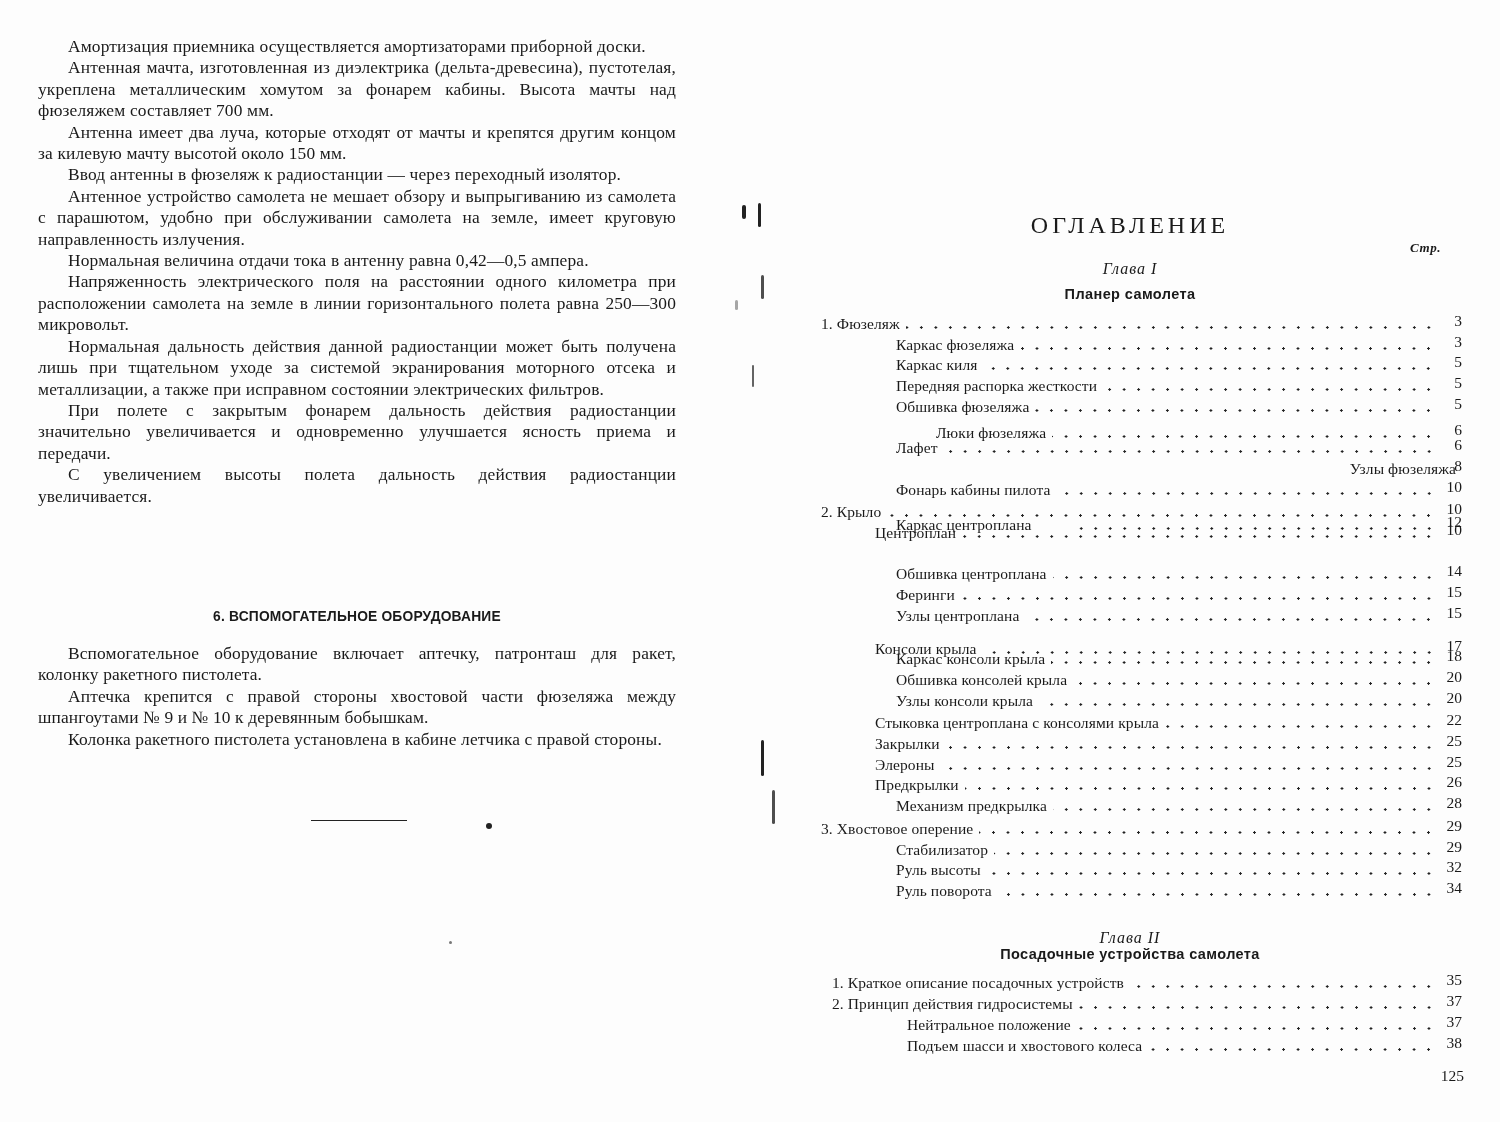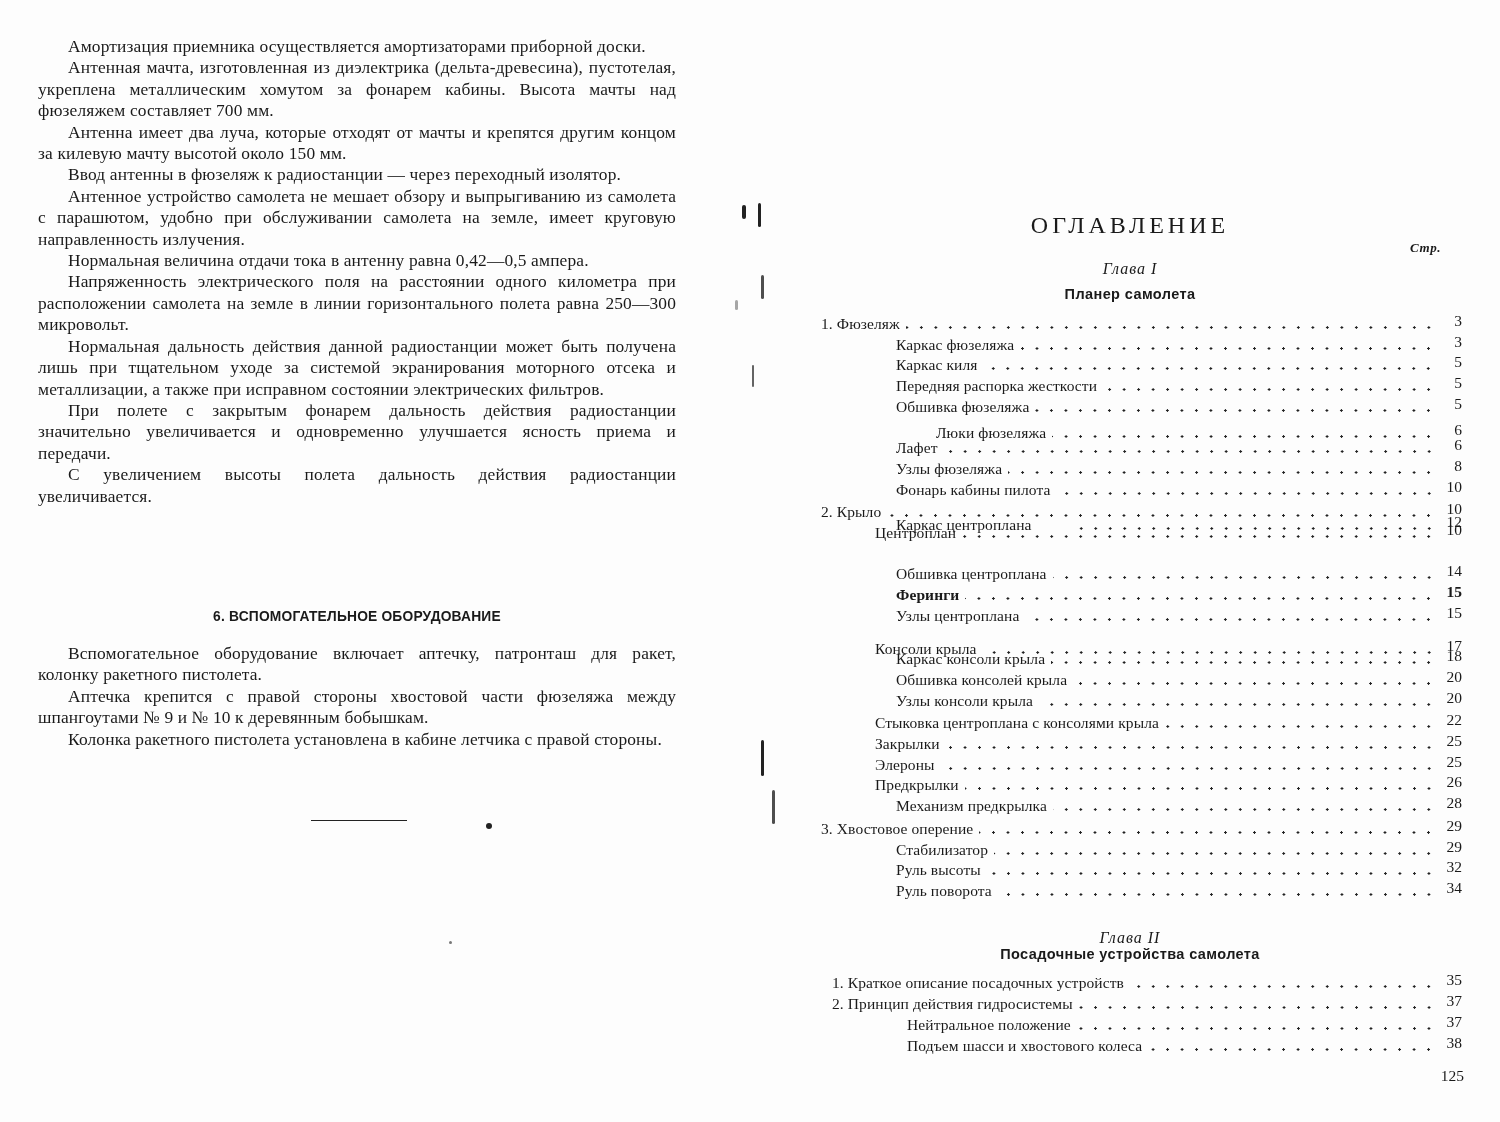--- a/index.html
+++ b/index.html
@@ -172,21 +172,21 @@
       <div class="toc-row lvl2" style="top: 423px; margin-left: 40px;">
         <span class="t">Люки фюзеляжа</span>
         <span class="dots"></span>
         <span class="p">6</span>
       </div>
       <div class="toc-row lvl2" style="top: 438.2px;">
         <span class="t">Лафет</span>
         <span class="dots"></span>
         <span class="p">6</span>
       </div>
-      <div class="toc-row lvl2" style="top: 458.9px;">
+      <div class="toc-row lvl2" style="top: 458.9px; flex-direction: column;">
         <span class="t">Узлы фюзеляжа</span>
         <span class="dots"></span>
         <span class="p">8</span>
       </div>
       <div class="toc-row lvl2" style="top: 479.6px;">
         <span class="t">Фонарь кабины пилота</span>
         <span class="dots"></span>
         <span class="p">10</span>
       </div>
       <div class="toc-row lvl0" style="top: 502.3px;">
@@ -202,21 +202,21 @@
       <div class="toc-row lvl2" style="top: 515px; gap: 40px;">
         <span class="t">Каркас центроплана</span>
         <span class="dots"></span>
         <span class="p">12</span>
       </div>
       <div class="toc-row lvl2" style="top: 564.4px;">
         <span class="t">Обшивка центроплана</span>
         <span class="dots"></span>
         <span class="p">14</span>
       </div>
-      <div class="toc-row lvl2" style="top: 585.1px; font-weight: bold;">
+      <div class="toc-row lvl2" style="top: 585.1px;">
         <span class="t">Феринги</span>
         <span class="dots"></span>
         <span class="p">15</span>
       </div>
       <div class="toc-row lvl2" style="top: 605.8px;">
         <span class="t">Узлы центроплана</span>
         <span class="dots"></span>
         <span class="p">15</span>
       </div>
       <div class="toc-row lvl1" style="top: 639px;">

